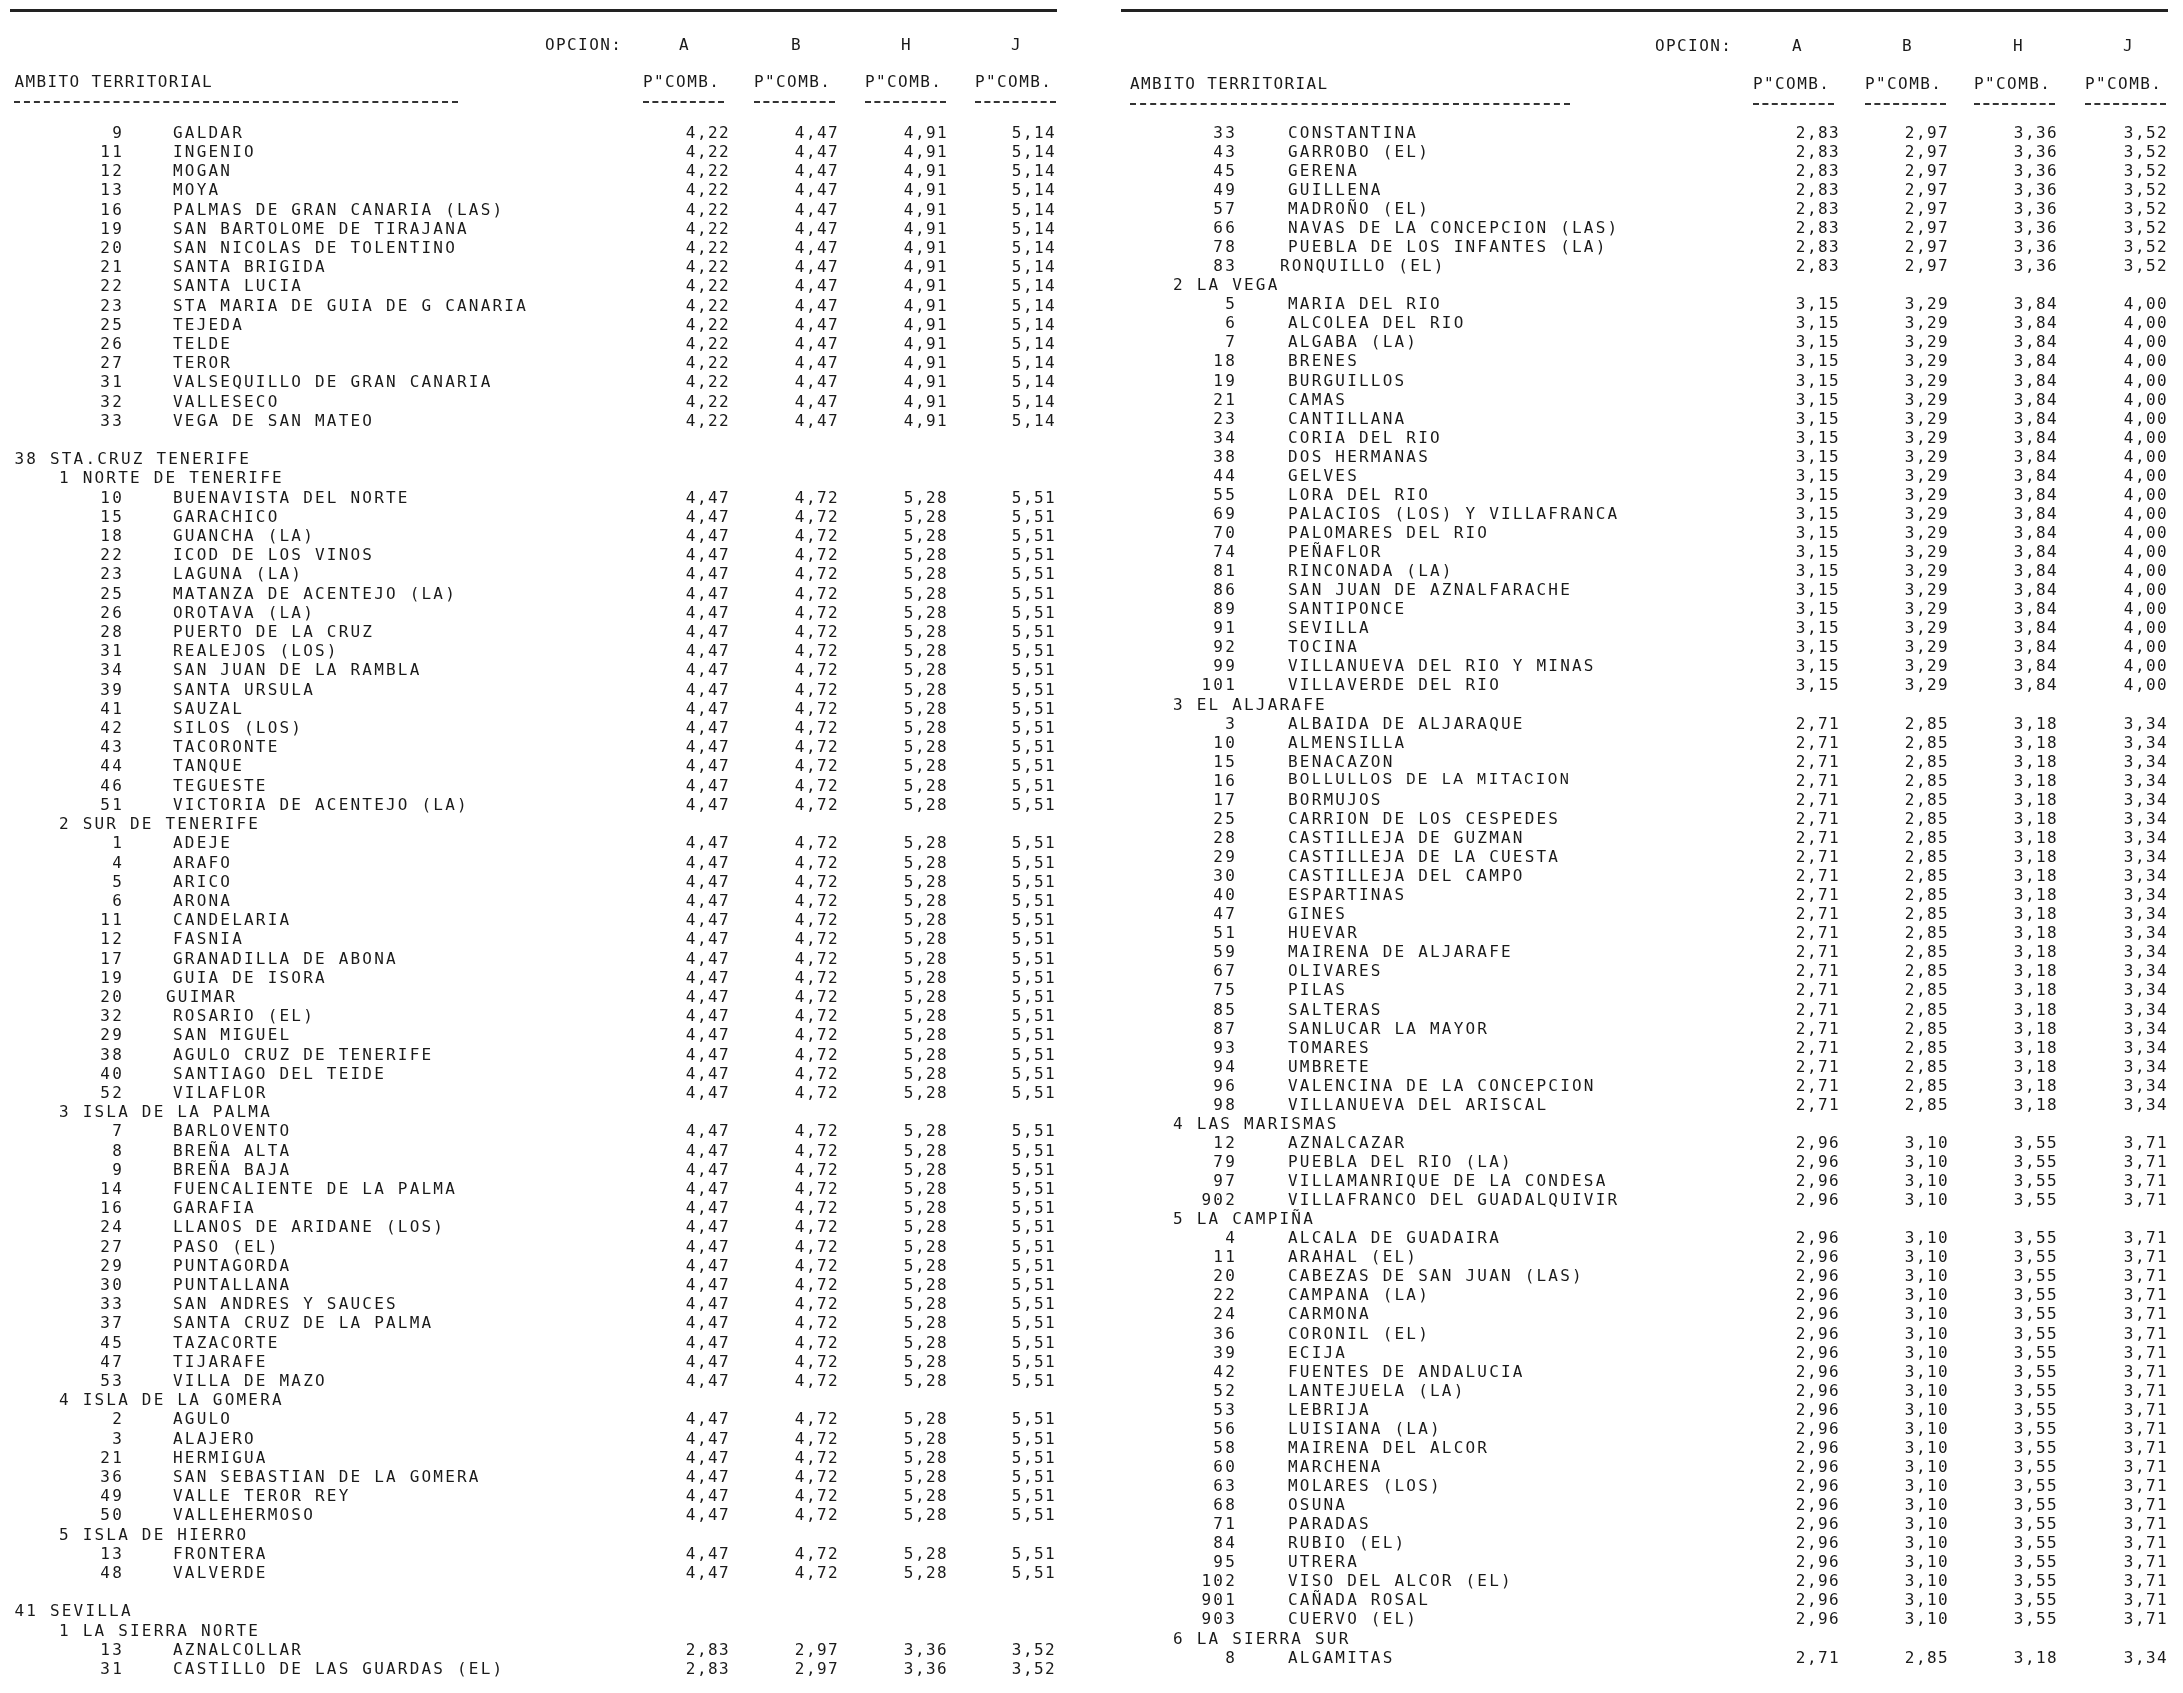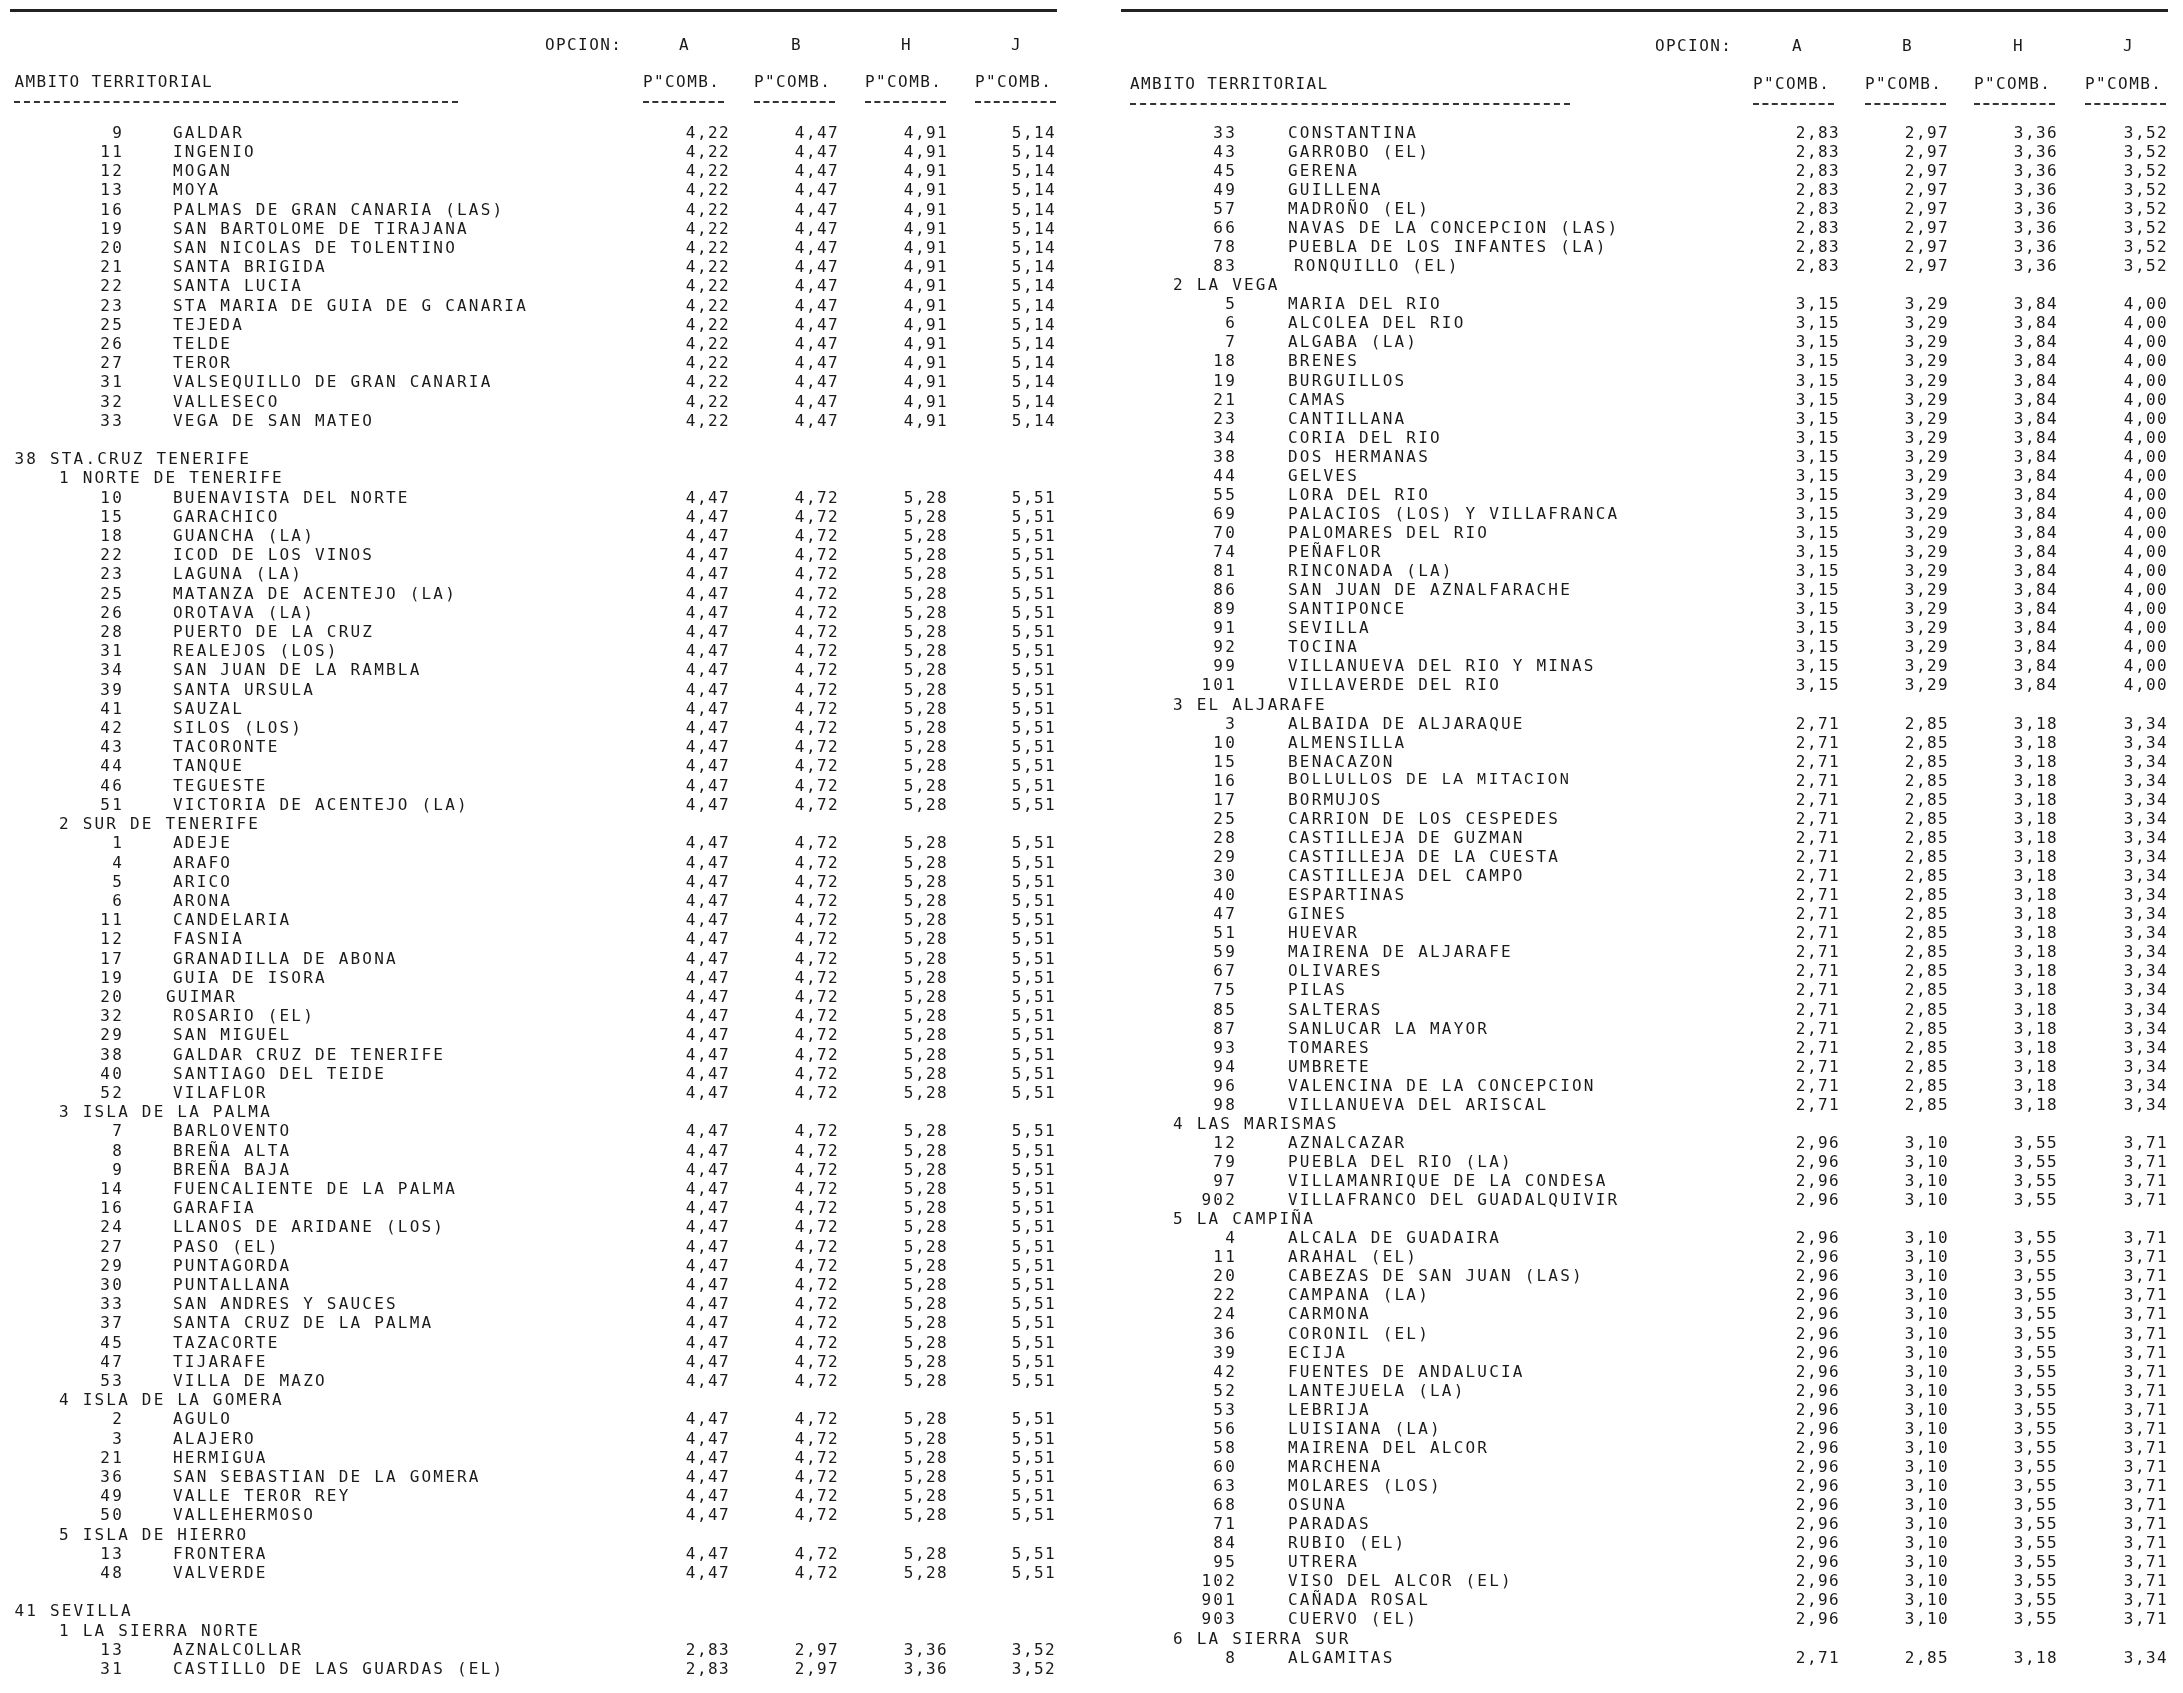--- a/index.html
+++ b/index.html
@@ -390,21 +390,21 @@
       <div class="row" style="top: 1025px; left: 0px; width: 1092px;">
         <span class="num" style="left: 66px;">29</span>
         <span class="name" style="left: 173px;">SAN MIGUEL</span>
         <span class="val" style="left: 643px;">4,47</span>
         <span class="val" style="left: 752px;">4,72</span>
         <span class="val" style="left: 861px;">5,28</span>
         <span class="val" style="left: 969px;">5,51</span>
       </div>
       <div class="row" style="top: 1045px; left: 0px; width: 1092px;">
         <span class="num" style="left: 66px;">38</span>
-        <span class="name" style="left: 173px;">GALDAR CRUZ DE TENERIFE</span>
+        <span class="name" style="left: 173px;">AGULO CRUZ DE TENERIFE</span>
         <span class="val" style="left: 643px;">4,47</span>
         <span class="val" style="left: 752px;">4,72</span>
         <span class="val" style="left: 861px;">5,28</span>
         <span class="val" style="left: 969px;">5,51</span>
       </div>
       <div class="row" style="top: 1064px; left: 0px; width: 1092px;">
         <span class="num" style="left: 66px;">40</span>
         <span class="name" style="left: 173px;">SANTIAGO DEL TEIDE</span>
         <span class="val" style="left: 643px;">4,47</span>
         <span class="val" style="left: 752px;">4,72</span>
@@ -688,21 +688,21 @@
       <div class="row" style="top: 237px; left: 0px; width: 1092px;">
         <span class="num" style="left: 87px;">78</span>
         <span class="name" style="left: 196px;">PUEBLA DE LOS INFANTES (LA)</span>
         <span class="val" style="left: 661px;">2,83</span>
         <span class="val" style="left: 770px;">2,97</span>
         <span class="val" style="left: 879px;">3,36</span>
         <span class="val" style="left: 989px;">3,52</span>
       </div>
       <div class="row" style="top: 256px; left: 0px; width: 1092px;">
         <span class="num" style="left: 87px;">83</span>
-        <span class="name" style="left: 202px;">RONQUILLO (EL)</span>
+        <span class="name" style="left: 188px;">RONQUILLO (EL)</span>
         <span class="val" style="left: 661px;">2,83</span>
         <span class="val" style="left: 770px;">2,97</span>
         <span class="val" style="left: 879px;">3,36</span>
         <span class="val" style="left: 989px;">3,52</span>
       </div>
       <div class="group" style="top: 275px; left: 81px;">2 LA VEGA</div>
       <div class="row" style="top: 294px; left: 0px; width: 1092px;">
         <span class="num" style="left: 87px;">5</span>
         <span class="name" style="left: 196px;">MARIA DEL RIO</span>
         <span class="val" style="left: 661px;">3,15</span>

